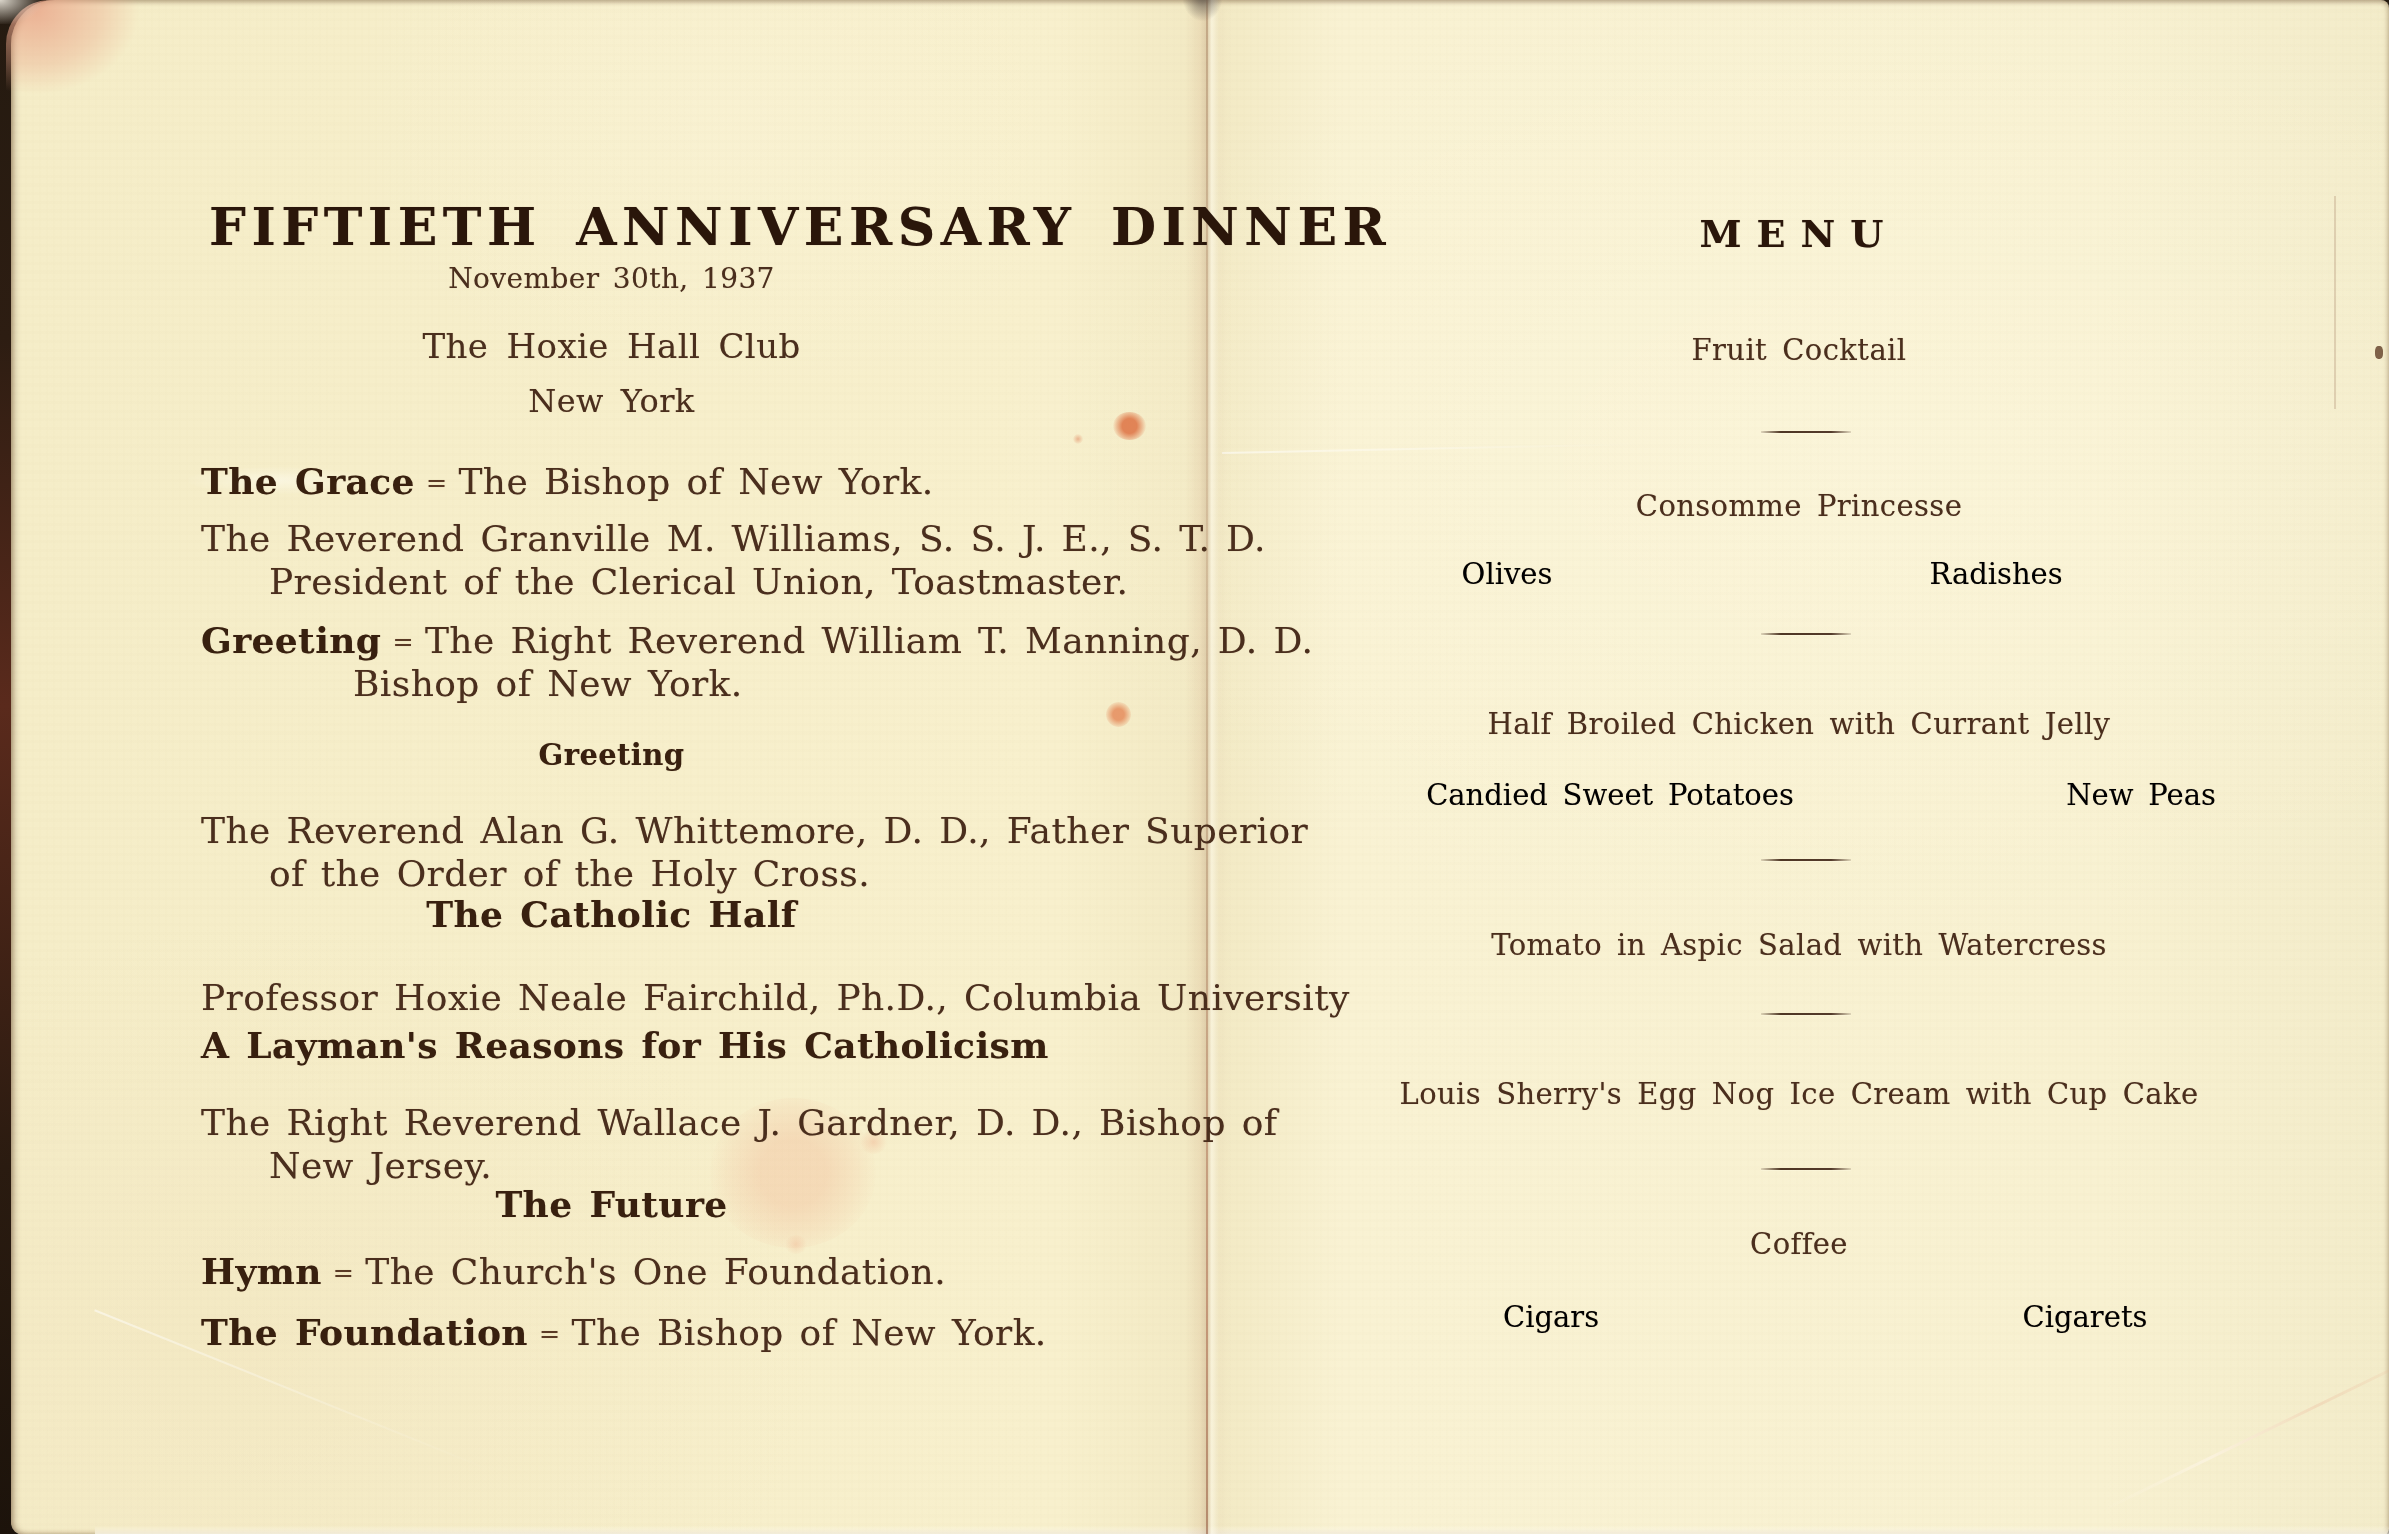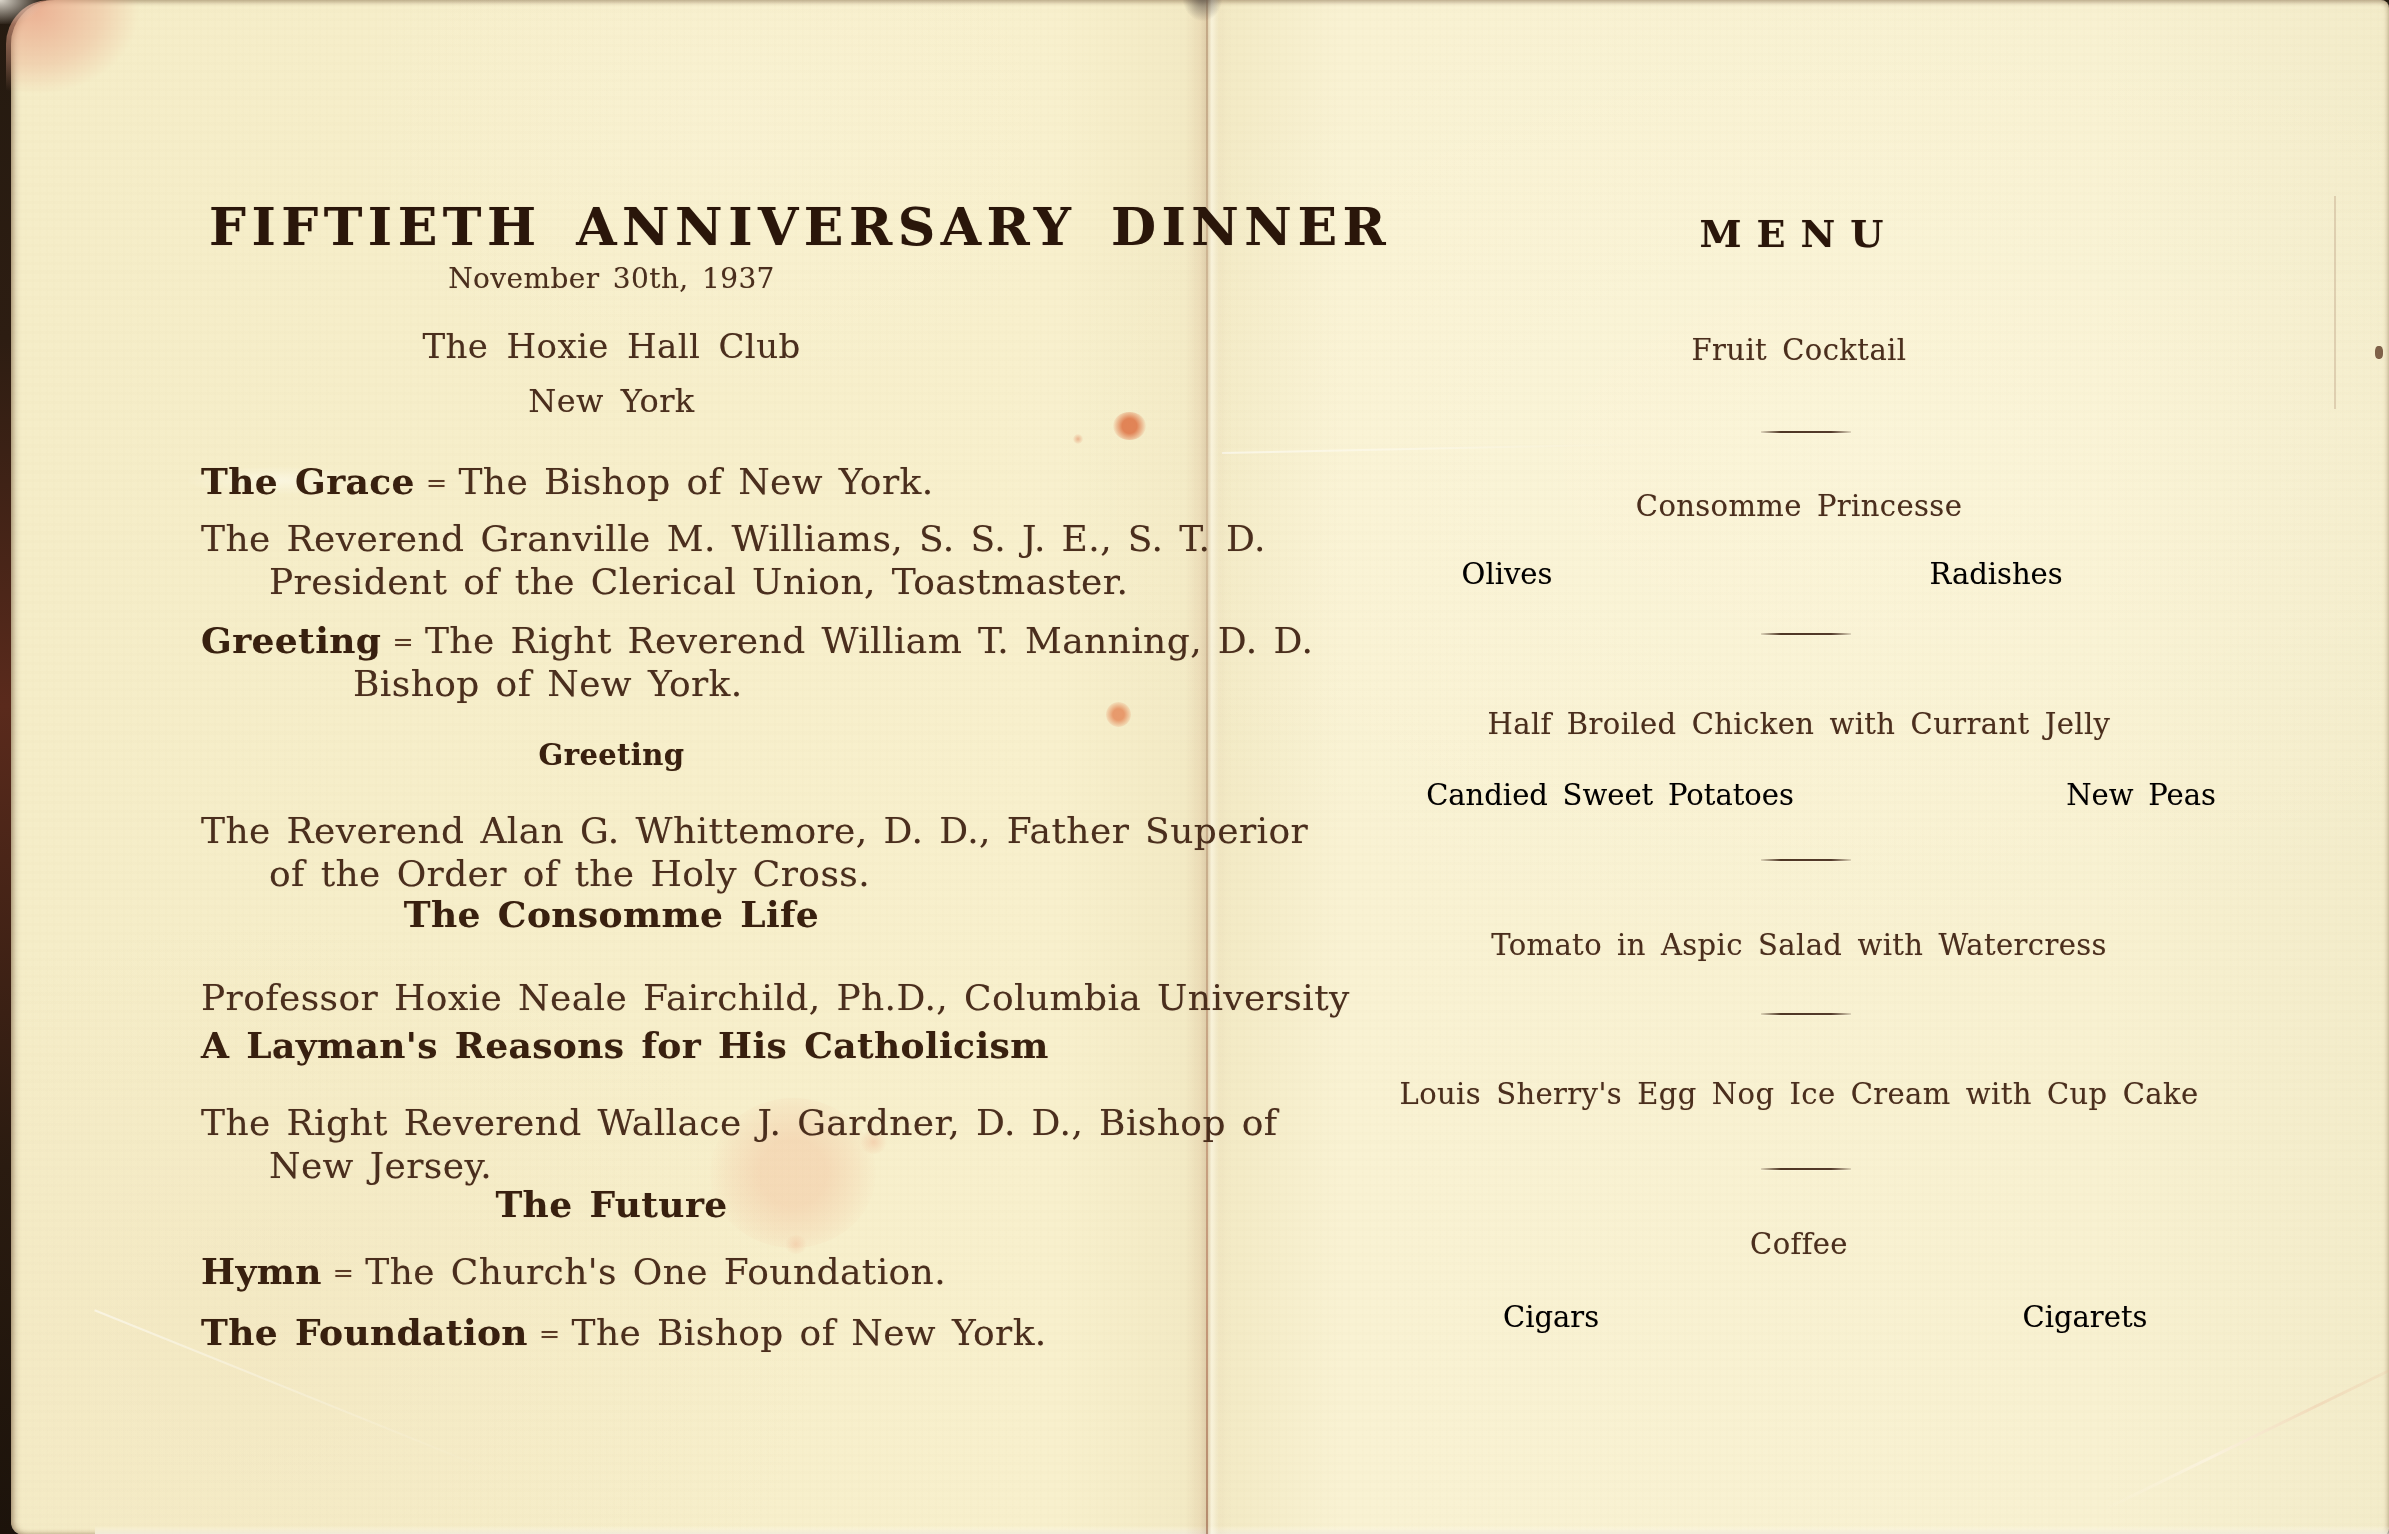--- a/index.html
+++ b/index.html
@@ -171,21 +171,21 @@
     <div class="line" style="top:519px">The Reverend Granville M. Williams, S. S. J. E., S. T. D.</div>
     <div class="line ind1" style="top:562px">President of the Clerical Union, Toastmaster.</div>
 
     <div class="line" style="top:621px"><span class="b">Greeting</span><span class="sep">=</span><span>The Right Reverend William T. Manning, D. D.</span></div>
     <div class="line ind2" style="top:664px">Bishop of New York.</div>
 
     <div class="line center bold-line" style="top:740px;font-size:29px">Greeting</div>
 
     <div class="line" style="top:811px">The Reverend Alan G. Whittemore, D. D., Father Superior</div>
     <div class="line ind1" style="top:854px">of the Order of the Holy Cross.</div>
-    <div class="line center bold-line" style="top:895px">The Consomme Life</div>
+    <div class="line center bold-line" style="top:895px">The Catholic Half</div>
 
     <div class="line" style="top:978px">Professor Hoxie Neale Fairchild, Ph.D., Columbia University</div>
     <div class="line center bold-line" style="top:1026px">A Layman's Reasons for His Catholicism</div>
 
     <div class="line" style="top:1103px">The Right Reverend Wallace J. Gardner, D. D., Bishop of</div>
     <div class="line ind1" style="top:1146px">New Jersey.</div>
     <div class="line center bold-line" style="top:1185px">The Future</div>
 
     <div class="line" style="top:1252px"><span class="b">Hymn</span><span class="sep">=</span><span>The Church's One Foundation.</span></div>
 

